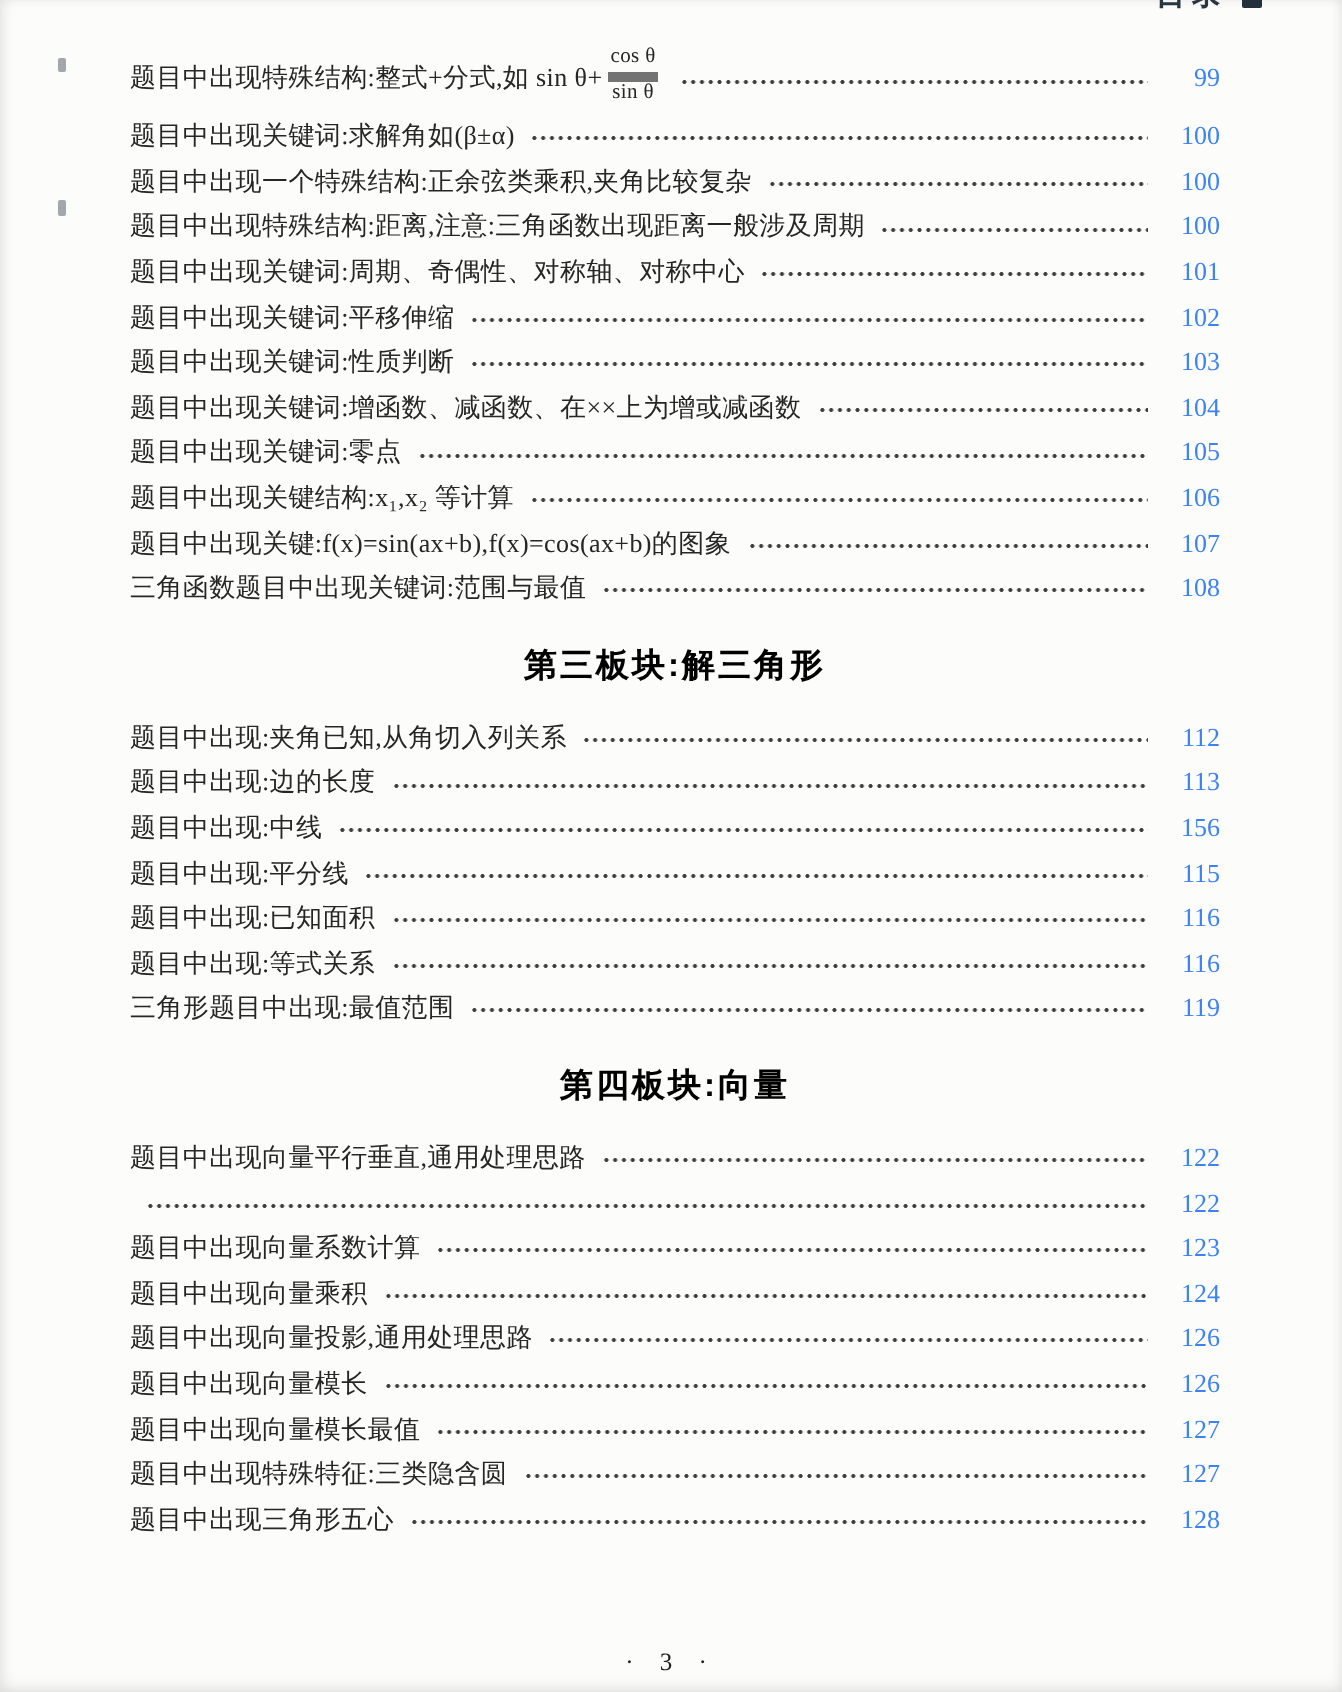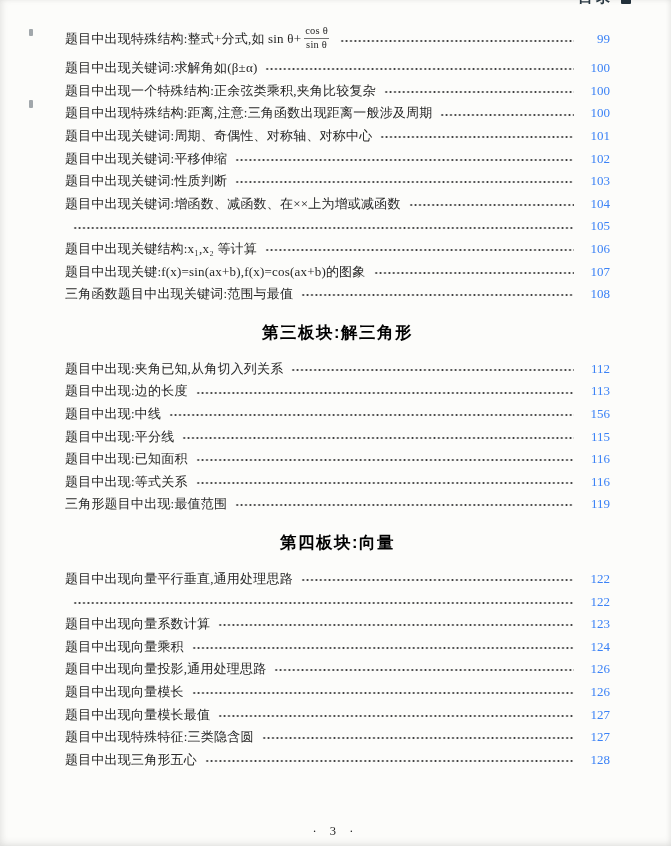--- a/index.html
+++ b/index.html
@@ -80,21 +80,21 @@
   .frac {
     display: inline-flex;
     flex-direction: column;
     align-items: center;
     line-height: 1;
     font-size: 10.5px;
     margin: 0 2px;
     transform: translateY(-1px);
   }
   .frac .num { padding: 0 2px 1.5px; }
-  .frac .den { border-top: 1px solid #737373; padding: 1.5px 2px 0; }
+  .frac .den { border-top: 5px solid #737373; padding: 1.5px 2px 0; }
   .section-heading {
     text-align: center;
     font-size: 16.5px;
     font-weight: bold;
     color: #000000;
     letter-spacing: 1.5px;
     margin: 16px 0 14px;
     font-family: "Liberation Sans", "DejaVu Sans", sans-serif;
   }
   .footer {
@@ -163,20 +163,21 @@
         <span class="label">题目中出现关键词:性质判断</span>
         <span class="leader"></span>
         <span class="page-num">103</span>
       </div>
       <div class="toc-row">
         <span class="label">题目中出现关键词:增函数、减函数、在××上为增或减函数</span>
         <span class="leader"></span>
         <span class="page-num">104</span>
       </div>
       <div class="toc-row">
+        <span class="label">题目中出现关键词:零点</span>
         <span class="leader"></span>
         <span class="page-num">105</span>
       </div>
       <div class="toc-row">
         <span class="label">题目中出现关键结构:x₁,x₂ 等计算</span>
         <span class="leader"></span>
         <span class="page-num">106</span>
       </div>
       <div class="toc-row">
         <span class="label">题目中出现关键:f(x)=sin(ax+b),f(x)=cos(ax+b)的图象</span>

